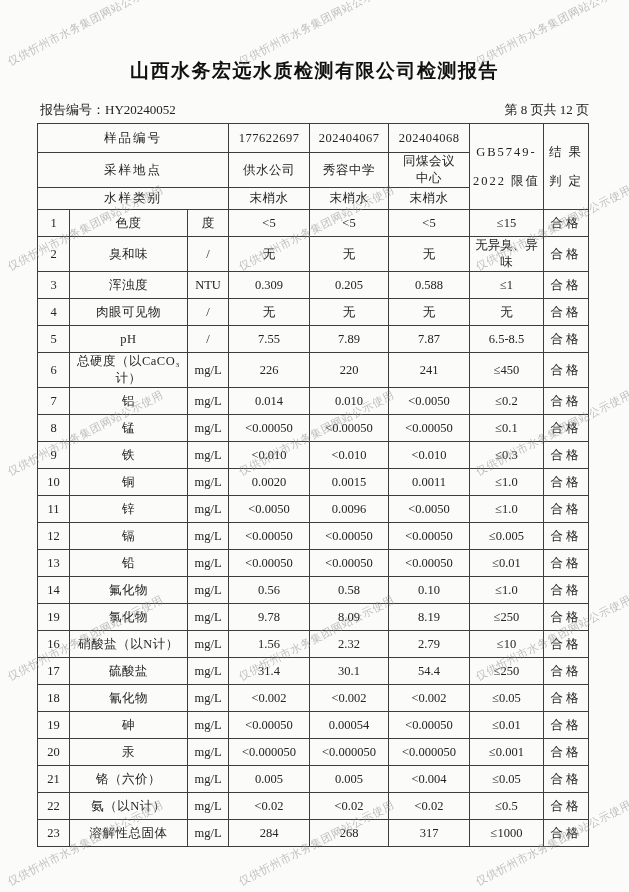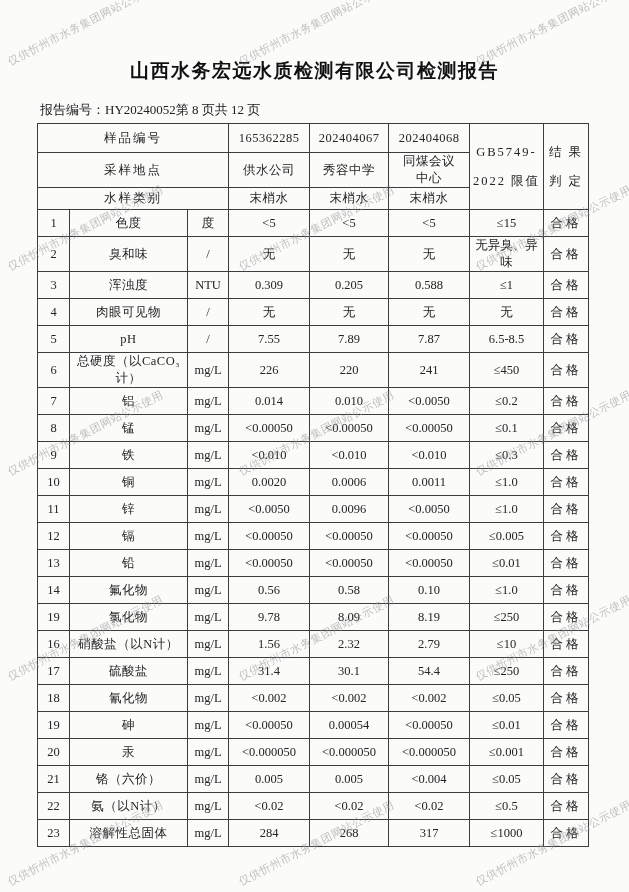--- a/index.html
+++ b/index.html
@@ -14,21 +14,21 @@
     box-shadow:0 0 4px rgba(0,0,0,.15);
   }
   .title {
     position:absolute; left:0; top:58px; width:100%;
     text-align:center;
     font-size:19px; font-weight:bold; letter-spacing:1.5px;
     color:#111;
   }
   .meta {
     position:absolute; left:40px; right:40px; top:101px;
-    display:flex; justify-content:flex-start;
+    display:flex; justify-content:space-between;
     font-size:13px; color:#222;
   }
   table.report {
     position:absolute; left:37px; top:123px;
     width:551px;
     border-collapse:collapse;
     table-layout:fixed;
   }
   table.report th, table.report td {
     border:1px solid #3d3d3d;
@@ -82,21 +82,21 @@
         <col style="width:41px">
       <col style="width:81px">
         <col style="width:79px">
         <col style="width:81px">
       <col style="width:74px">
         <col style="width:45px">
     </colgroup>
     <thead>
       <tr class="h1">
         <th colspan="3">样品编号</th>
-        <th class="sample-val">165362285</th>
+        <th class="sample-val">177622697</th>
         <th class="sample-val">202404067</th>
         <th class="sample-val">202404068</th>
         <th rowspan="3" class="tall">GB5749-
 2022 限值</th>
         <th rowspan="3" class="tall">结 果
 判 定</th>
       </tr>
       <tr class="h2">
         <th colspan="3">采样地点</th>
         <th class="sample-val">供水公司</th>
@@ -200,21 +200,21 @@
           <td class="col-sample-2">&lt;0.010</td>
           <td class="col-sample-3">&lt;0.010</td>
           <td class="col-limit">≤0.3</td>
           <td class="col-verdict">合格</td>
         </tr>
         <tr class="data-row">
           <td class="col-index">10</td>
           <td class="col-parameter">铜</td>
           <td class="col-unit">mg/L</td>
           <td class="col-sample-1">0.0020</td>
-          <td class="col-sample-2">0.0006</td>
+          <td class="col-sample-2">0.0015</td>
           <td class="col-sample-3">0.0011</td>
           <td class="col-limit">≤1.0</td>
           <td class="col-verdict">合格</td>
         </tr>
         <tr class="data-row">
           <td class="col-index">11</td>
           <td class="col-parameter">锌</td>
           <td class="col-unit">mg/L</td>
           <td class="col-sample-1">&lt;0.0050</td>
           <td class="col-sample-2">0.0096</td>

